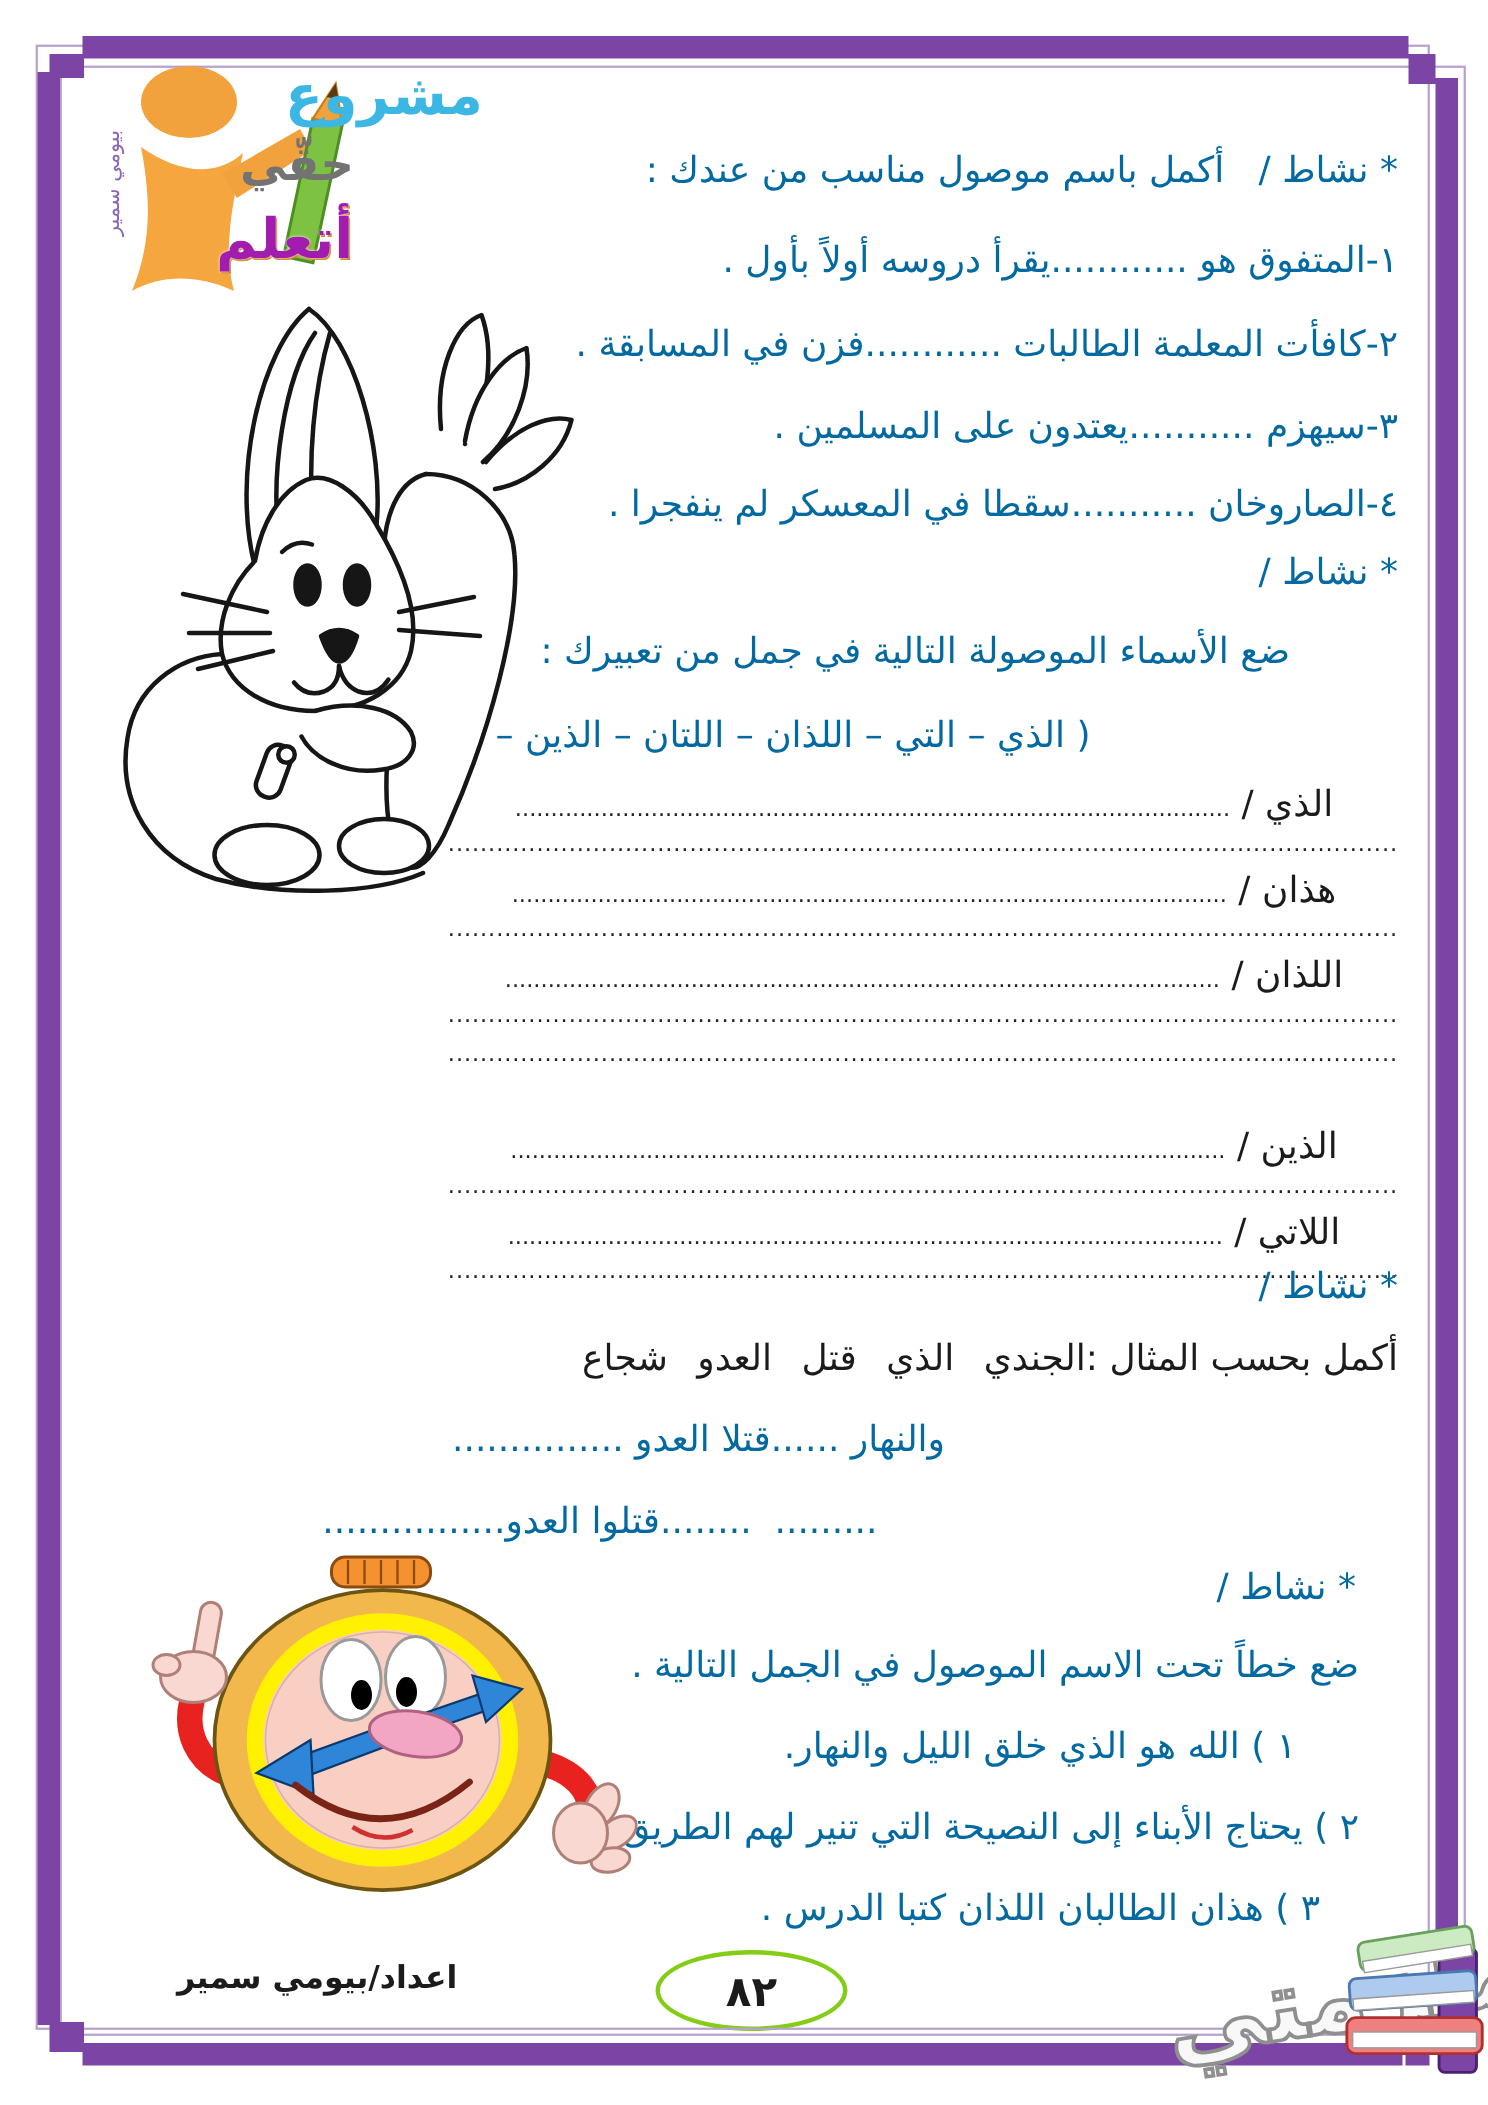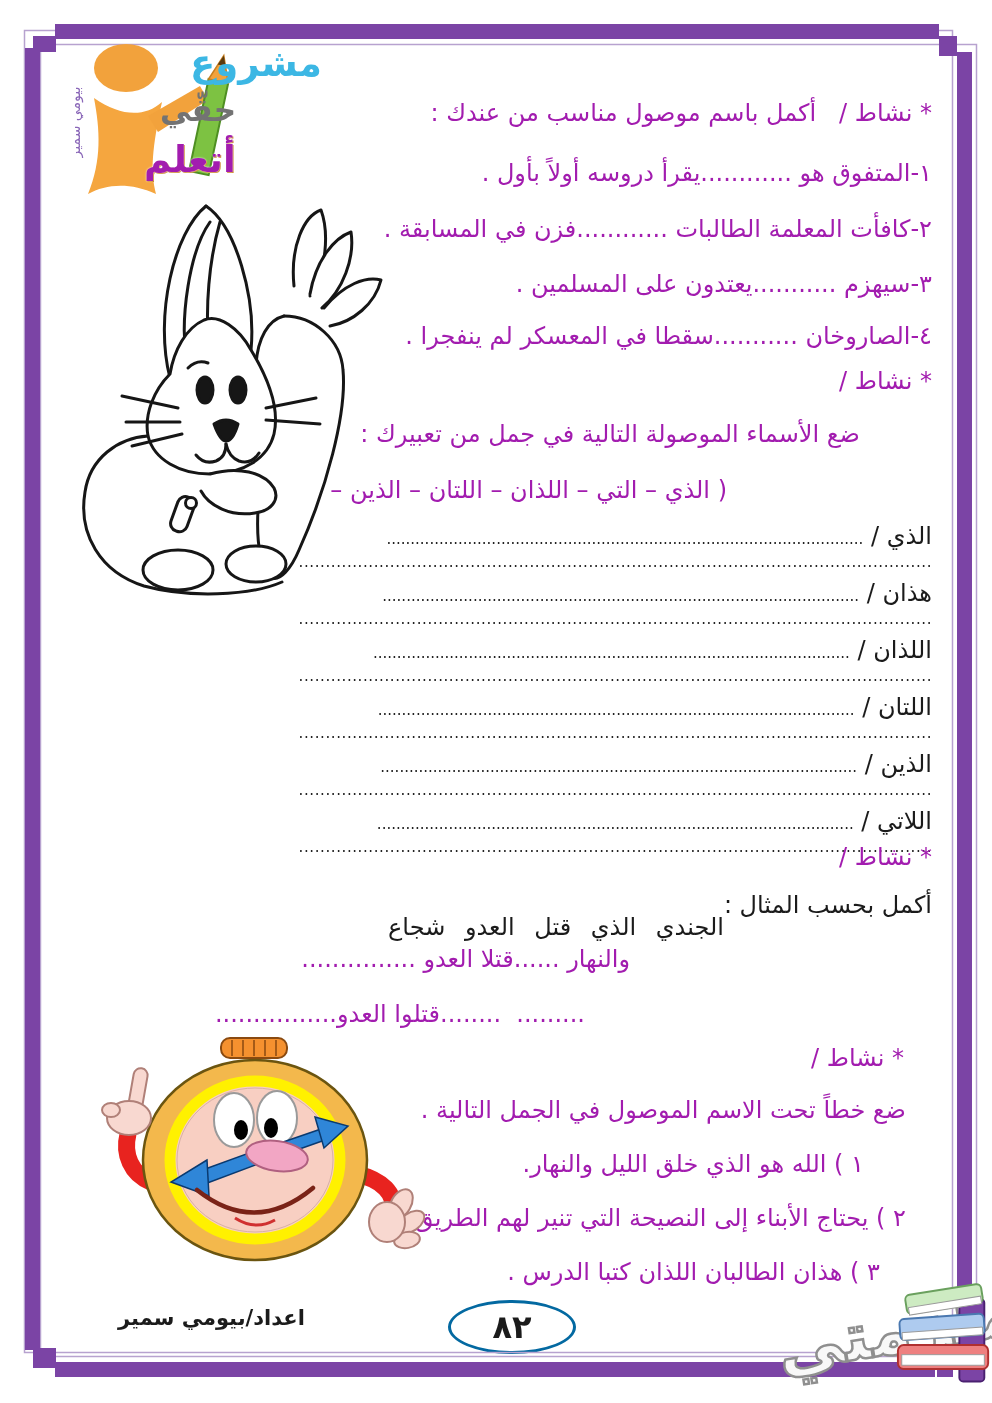--- a/index.html
+++ b/index.html
@@ -1,45 +1,45 @@
 <!DOCTYPE html>
 <html lang="ar"><head>
 <meta charset="utf-8">
 <style>
   html,body{margin:0;padding:0;background:#ffffff;}
   #page{position:relative;width:992px;height:1403px;background:#ffffff;overflow:hidden;
         font-family:"DejaVu Sans",sans-serif;color:#1b1b1b;}
   .layer{position:absolute;left:0;top:0;}
   
   .tline{position:absolute;direction:rtl;text-align:right;white-space:nowrap;
-         font-size:24px;line-height:30px;color:#a21caf;}
+         font-size:24px;line-height:30px;color:#0369a1;}
   
   .entry{position:absolute;right:60px;width:632px;direction:rtl;}
-  .erow1{white-space:nowrap;overflow:hidden;direction:rtl;text-align:right;
+  .erow1{white-space:nowrap;overflow:hidden;direction:rtl;text-align:center;
          font-size:24px;line-height:28px;}
   .elabel{font-size:24px;}
   .edots,.erow2{font-size:15px;letter-spacing:.6px;color:#222;}
   .erow2{white-space:nowrap;overflow:hidden;direction:rtl;text-align:right;line-height:18px;}
   
   .exline{position:absolute;right:60px;width:512px;display:flex;direction:rtl;
           justify-content:space-between;font-size:24px;line-height:30px;white-space:nowrap;}
-  .exwords{word-spacing:12px;margin-top:22px;}
+  .exwords{word-spacing:12px;}
   
   .logo{position:absolute;left:48px;top:40px;width:280px;height:170px;}
   .logo-t1{position:absolute;left:142px;top:2px;font-size:37px;font-weight:bold;color:#3cb7e4;}
   .logo-t2{position:absolute;left:112px;top:52px;font-size:31px;font-weight:bold;color:#737373;}
   .logo-t3{position:absolute;left:96px;top:98px;font-size:37px;font-weight:bold;color:#a21caf;
            text-shadow:0 0 2px #ffffff,1px 1px 0 #c87f1f;}
   .logo-side{position:absolute;left:-28px;top:74px;font-size:14px;color:#8a67b8;
              transform:rotate(-90deg);transform-origin:center;letter-spacing:2px;width:110px;text-align:center;}
   
   .footer-author{position:absolute;left:118px;top:1306px;font-size:21px;font-weight:bold;direction:rtl;}
-  .page-oval{position:absolute;left:448px;top:1300px;width:122px;height:48px;border:3px solid #0369a1;
+  .page-oval{position:absolute;left:437px;top:1300px;width:122px;height:48px;border:3px solid #84cc16;
              border-radius:50%;display:flex;align-items:center;justify-content:center;
-             font-size:32px;font-weight:bold;}
+             font-size:28px;font-weight:bold;}
   
   .watermark{position:absolute;left:776px;top:1292px;font-size:66px;font-weight:bold;
              color:#f8f8f8;-webkit-text-stroke:2.5px #8f8f8f;transform:rotate(-9deg);
              direction:rtl;white-space:nowrap;z-index:6;}
 </style>
 </head>
 <body>
 
 <div id="page">
 
@@ -159,21 +159,20 @@
   </div>
   <div class="entry" style="top:579px">
     <div class="erow1"><span class="elabel">هذان  / </span><span class="edots">....................................................................................................</span></div>
     <div class="erow2">........................................................................................................................</div>
   </div>
   <div class="entry" style="top:636px">
     <div class="erow1"><span class="elabel">اللذان / </span><span class="edots">....................................................................................................</span></div>
     <div class="erow2">........................................................................................................................</div>
   </div>
   <div class="entry" style="top:693px">
-    <div class="erow1"><span class="elabel">اللتان / </span><span class="edots">....................................................................................................</span></div>
     <div class="erow2">........................................................................................................................</div>
   </div>
   <div class="entry" style="top:750px">
     <div class="erow1"><span class="elabel">الذين / </span><span class="edots">....................................................................................................</span></div>
     <div class="erow2">........................................................................................................................</div>
   </div>
   <div class="entry" style="top:807px">
     <div class="erow1"><span class="elabel">اللاتي / </span><span class="edots">....................................................................................................</span></div>
     <div class="erow2">........................................................................................................................</div>
   </div>

